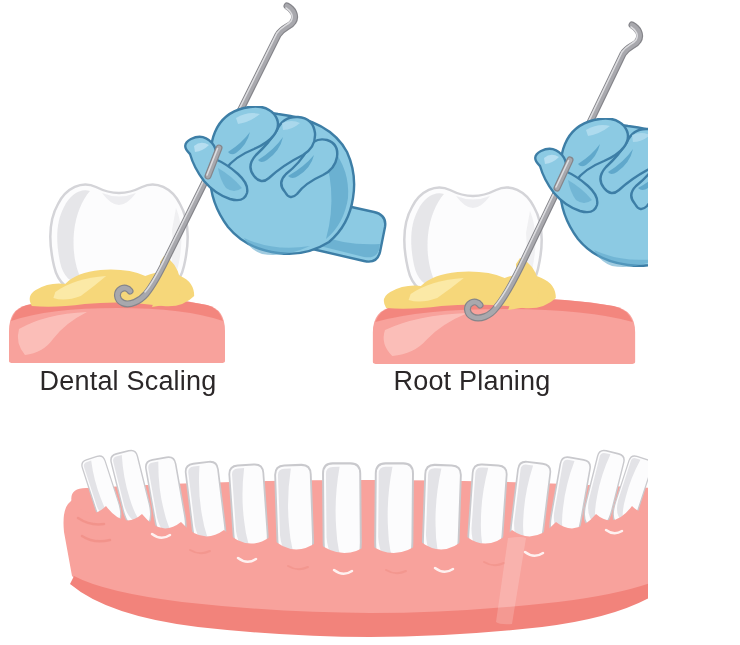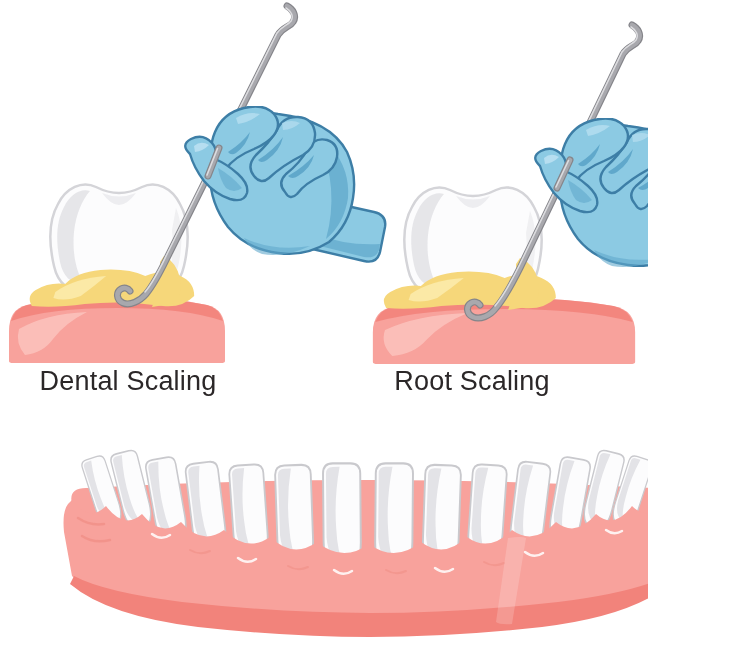--- a/index.html
+++ b/index.html
@@ -174,15 +174,15 @@
       <path d="M424,142 Q434,148 444,143" stroke="#ee8e85" stroke-width="2" opacity=".55"></path>
     </g>
 
     <path class="fill-gum-dark" d="M14,156 Q44,172 122,182 Q222,193 310,193 Q398,193 498,182 Q576,172 606,156
          L610,164 Q572,196 482,207 Q392,217 310,217 Q228,217 138,207 Q48,196 10,164 Z"></path>
     <path fill="#ffffff" opacity=".18" d="M448,118 Q462,116 466,118 L452,204 Q440,205 436,202 Z"></path>
   </g>
 </svg>
 
 <div class="label" id="label-scaling">Dental Scaling</div>
-<div class="label" id="label-planing">Root Scaling</div>
+<div class="label" id="label-planing">Root Planing</div>
 
 </div>
 
 </body></html>

